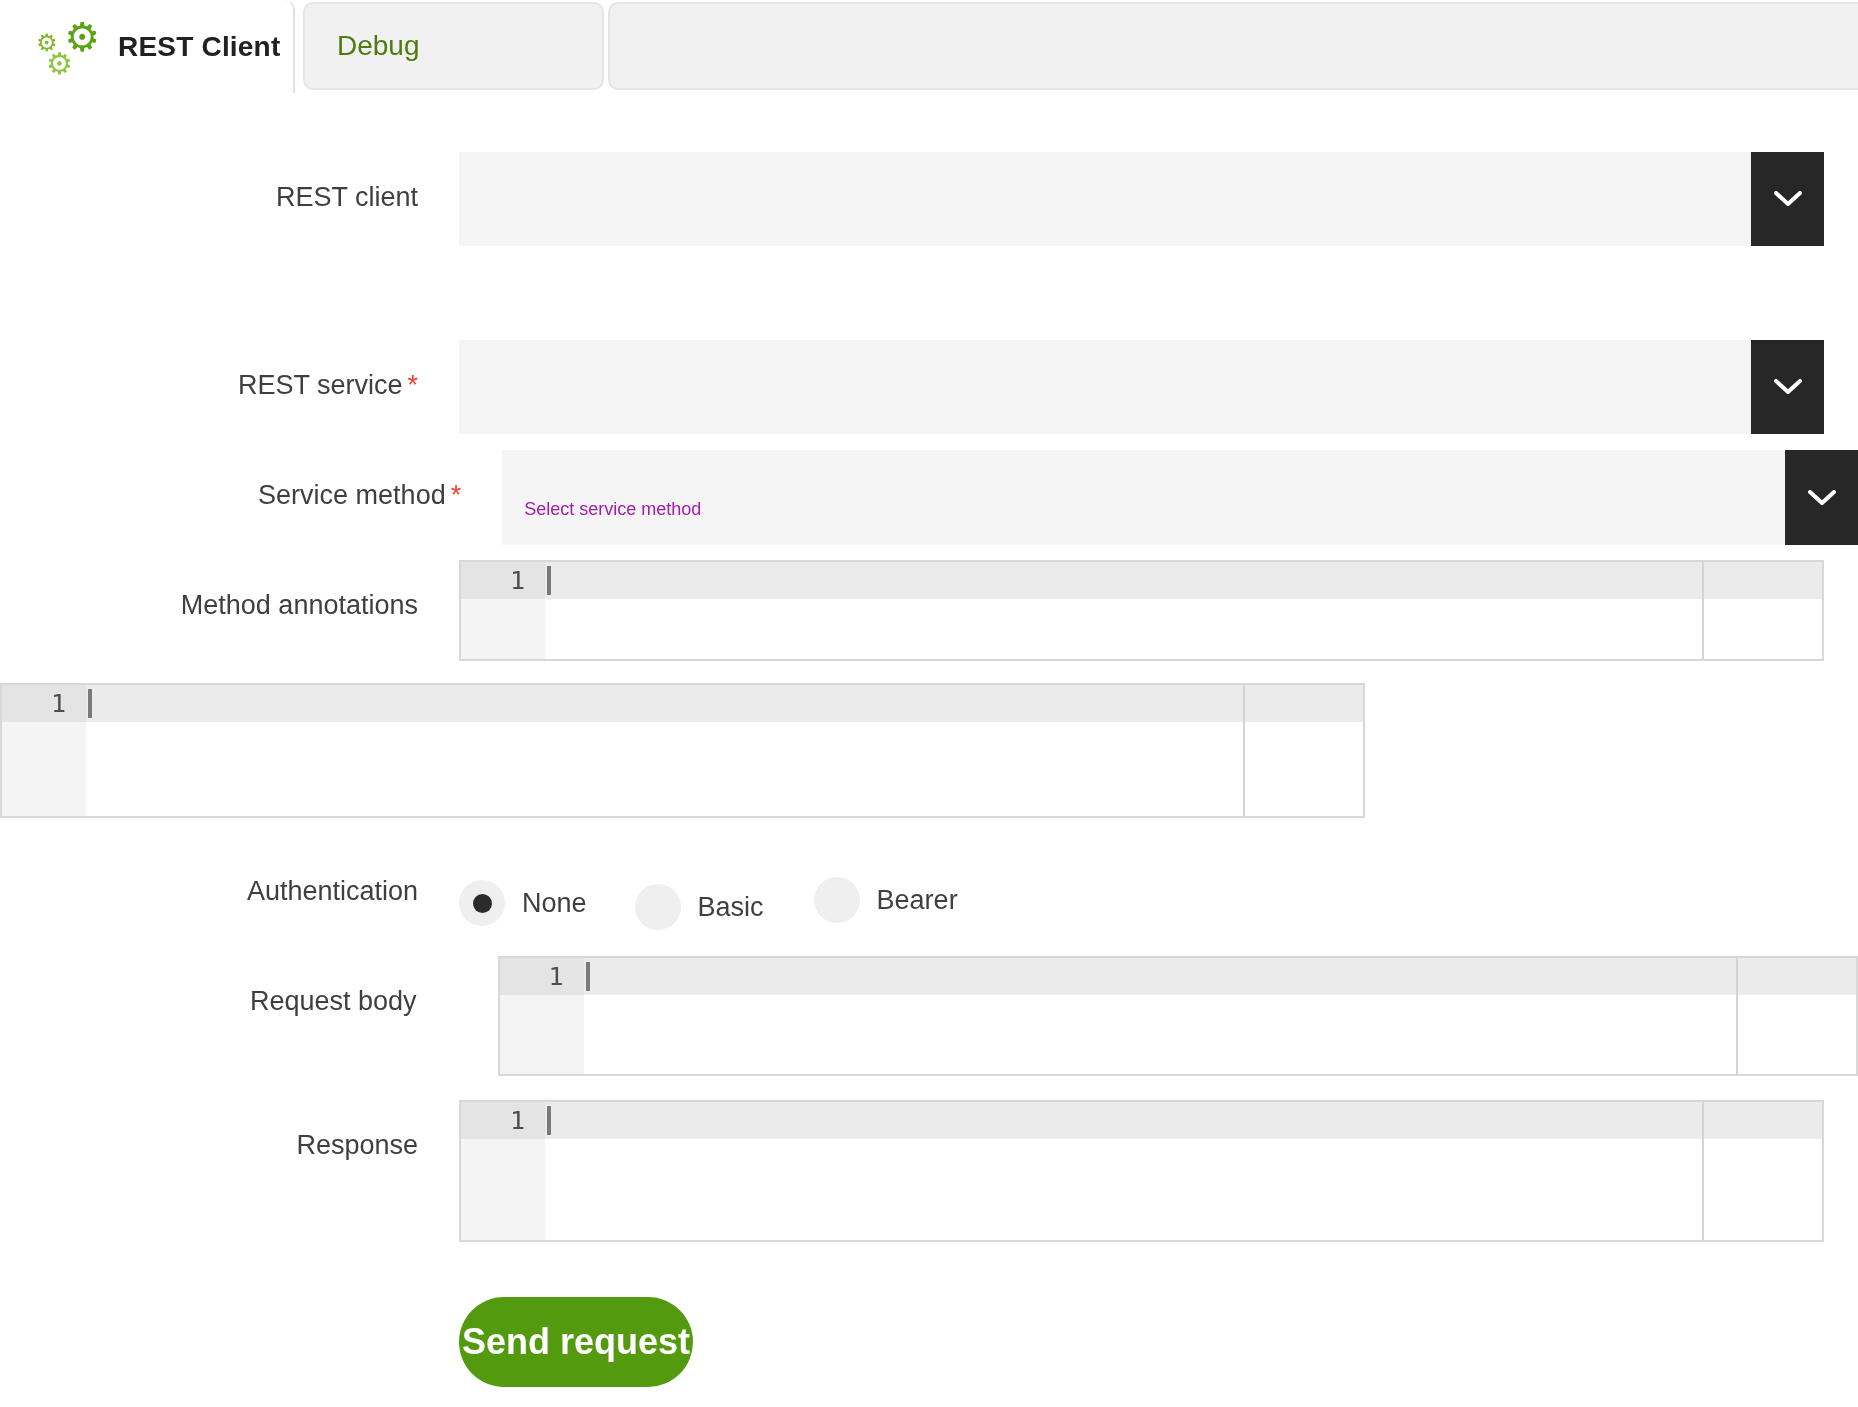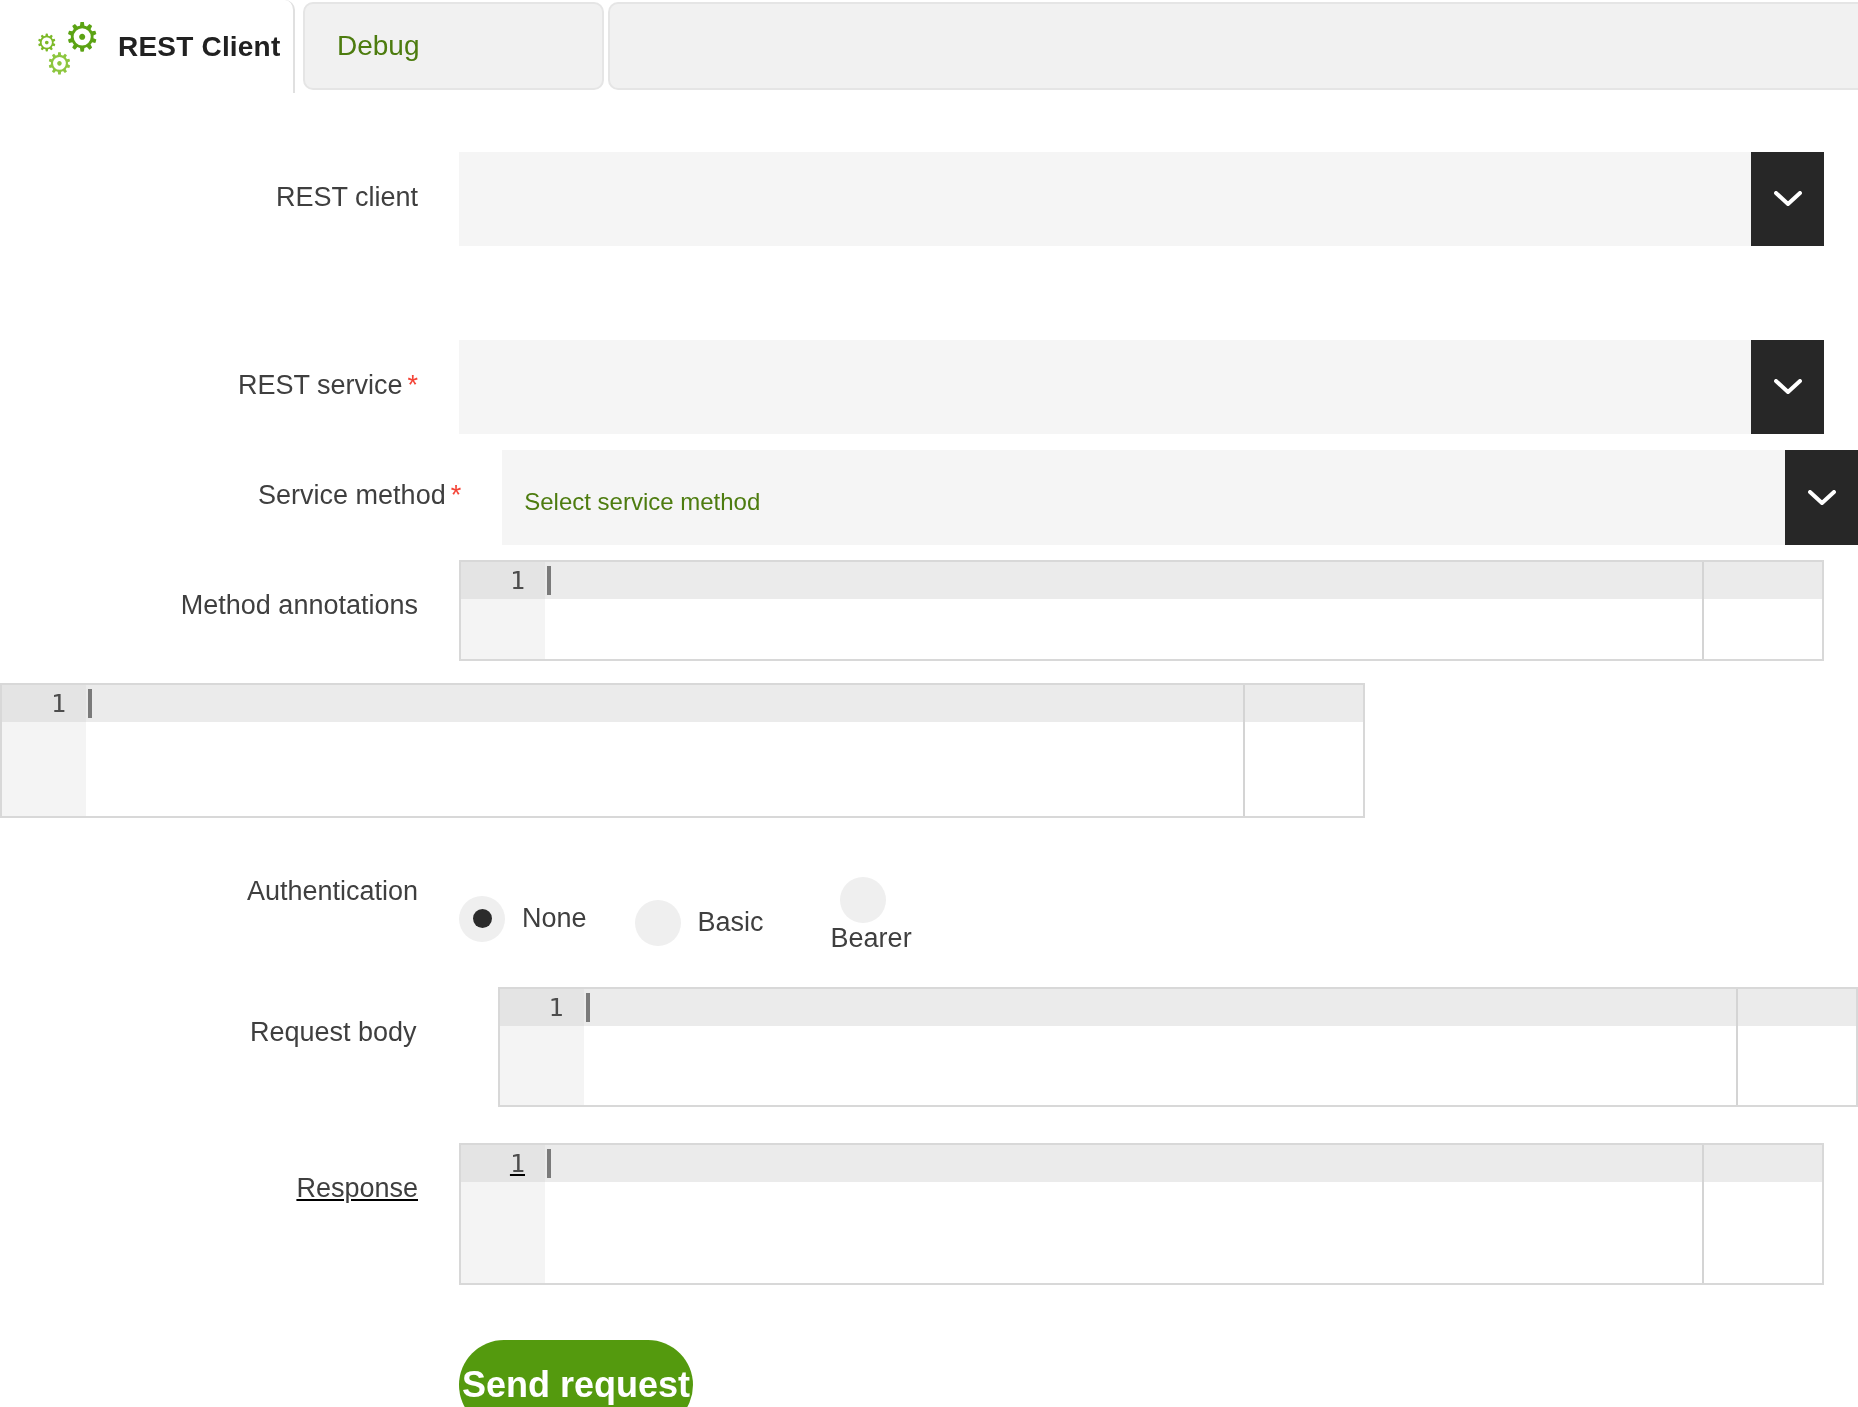--- a/index.html
+++ b/index.html
@@ -41,29 +41,29 @@
   .req { color:#f44336; margin-left:5px; }
   .row-field { width:1365px; }
 
   .mt-restclient { margin-top:57px; }
   .mt-restservice { margin-top:94px; }
   .mt-servicemethod { margin-top:16px;padding-left:46px; }
   .mt-annotations { margin-top:15px; }
   .mt-parameters { margin-top:22px; }
   .mt-auth { margin-top:44px; }
   .mt-requestbody { margin-top:30px;gap:40px; }
-  .mt-response { margin-top:36px;text-decoration:underline; }
+  .mt-response { margin-top:24px; }
   .mt-send { margin-top:55px; }
 
   
   .select-box { position:relative; height:94px; background:#f5f5f5; cursor:pointer; }
   .select-box.h95 { height:95px; }
   .placeholder {
-    position:absolute; left:22px; top:4px; height:100%; display:flex; align-items:center;
-    font-size:24px; color:#4d7c0f;
+    position:absolute; left:22px; top:12px; height:100%; display:flex; align-items:center;
+    font-size:18px; color:#a21caf;
   }
   .dd-btn {
     position:absolute; right:0; top:0; width:73px; height:100%;
     background:#272727; display:flex; align-items:center; justify-content:center;
     cursor:pointer;
   }
 
   
   .editor { display:flex; border:2px solid #d8d8d8; background:#ffffff; cursor:text; }
   .ed-annotations { height:101px; }
@@ -84,21 +84,21 @@
   
   .radio-group { display:flex; align-items:center; padding-top:18px; }
   .radio-item { display:flex; align-items:center; cursor:pointer; }
   .radio-circle {
     width:46px; height:46px; border-radius:50%; background:#efefef; flex:none;
     display:flex; align-items:center; justify-content:center;
   }
   .radio-dot { width:19px; height:19px; border-radius:50%; background:#2b2b2b; }
   .radio-label { font-size:27px; color:#3f3f3f; margin-left:17px; }
   .gap-basic { margin-left:48px; }
-  .gap-bearer { margin-left:50px;flex-direction:column; }
+  .gap-bearer { margin-left:50px; }
   .nudge-down { transform:translateY(4px); }
   .nudge-up { transform:translateY(-3px); }
 
   
   .send-btn {
     margin-left:459px; width:234px; height:90px; border:none; border-radius:46px;
     background:#549a0e; color:#ffffff; font-size:36px; font-weight:700;
     font-family:"Liberation Sans", sans-serif; cursor:pointer;
   }
 </style>

